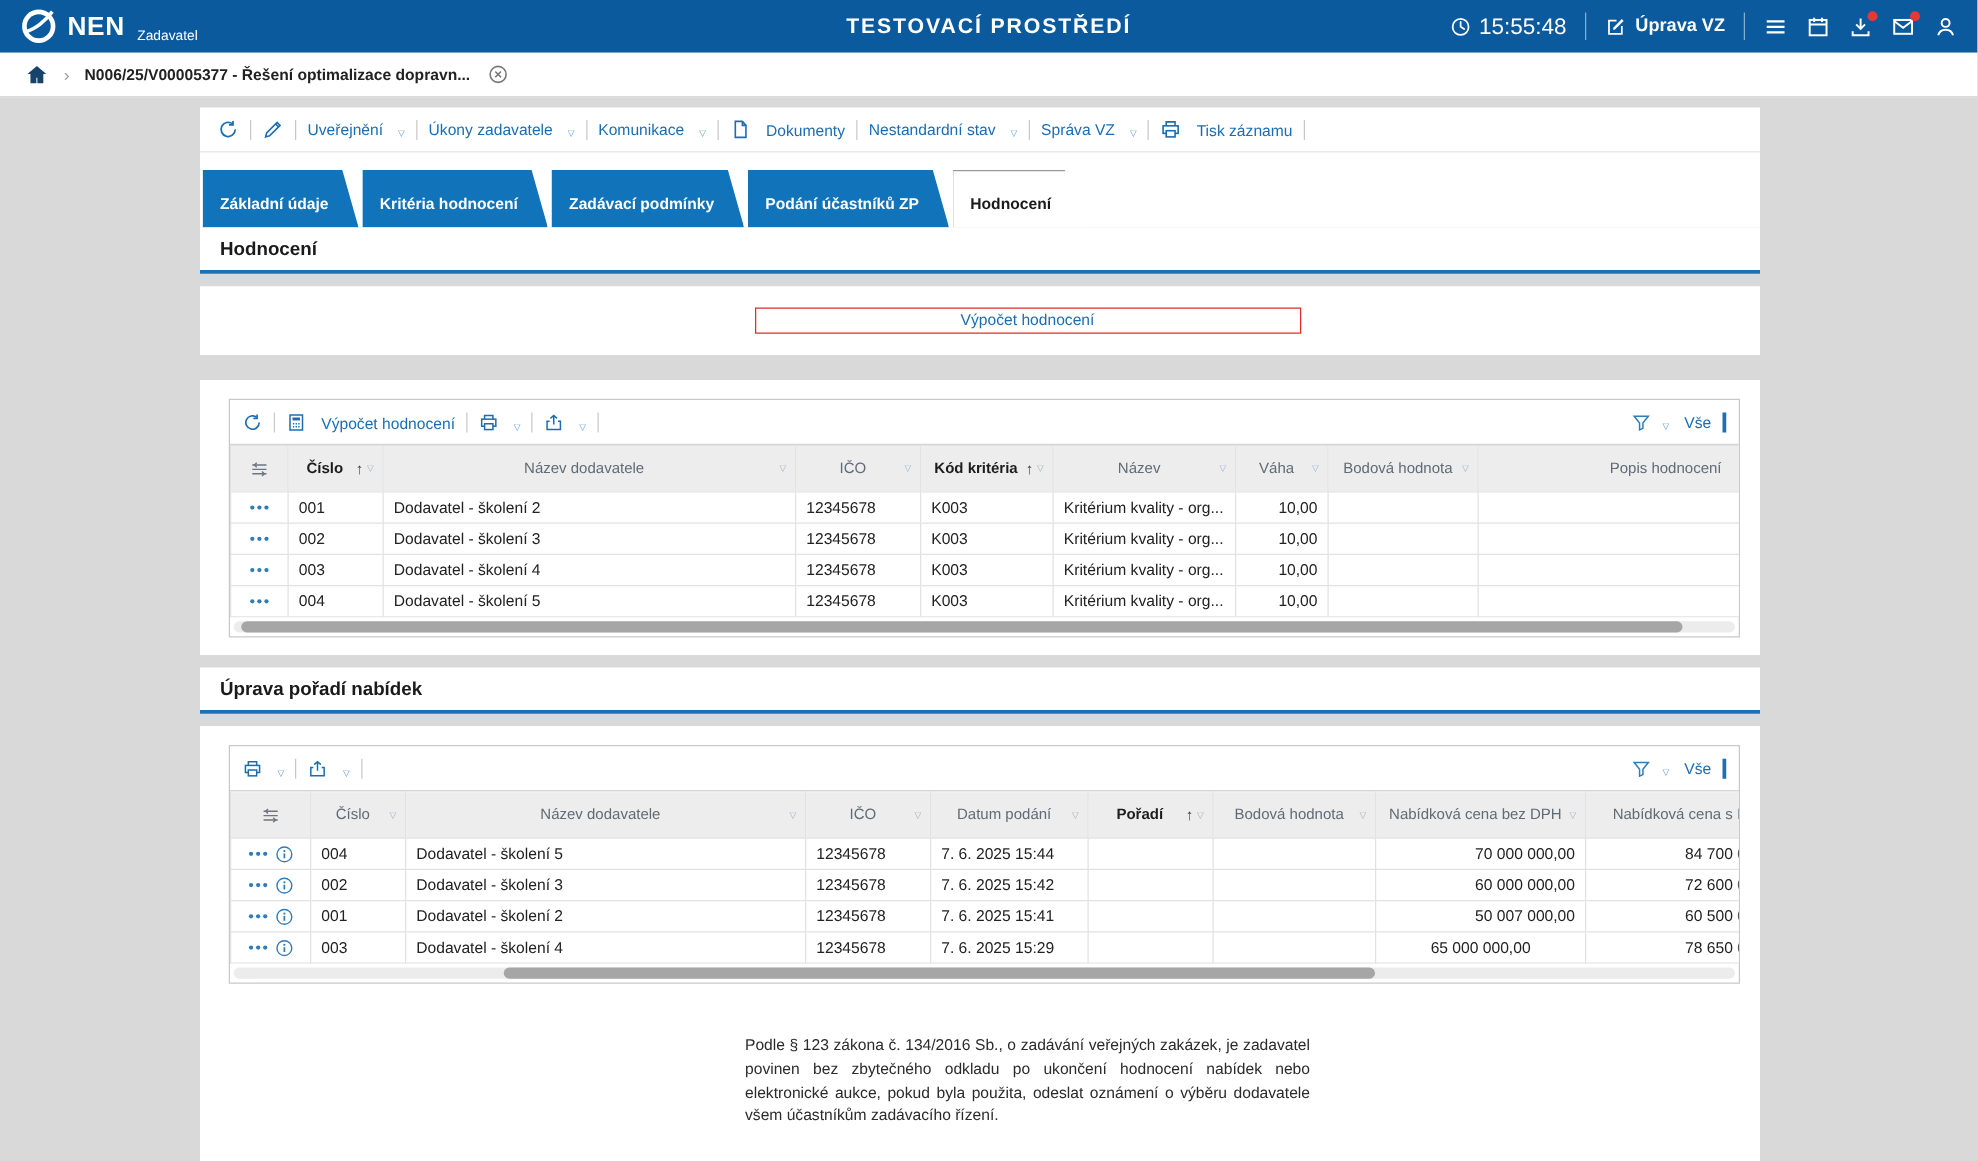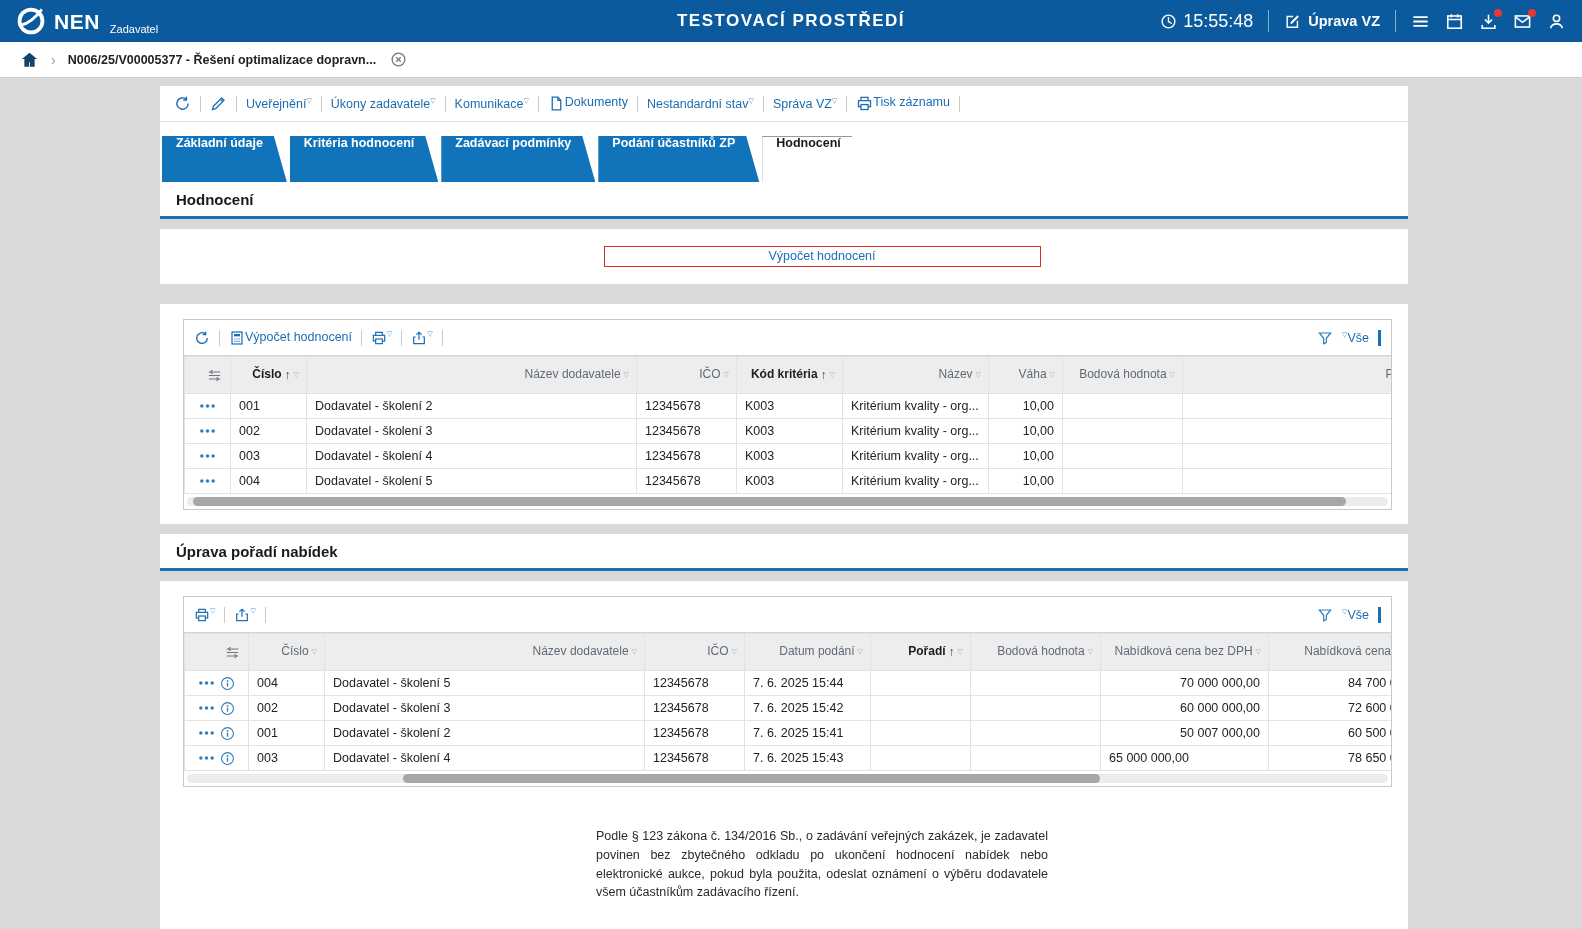--- a/index.html
+++ b/index.html
@@ -32,48 +32,48 @@
 
   
   .content{padding-top:8px}
   .card{width:1248px;margin-left:160px}
   .gap{height:10px}
 
   
   .record-toolbar{display:flex;align-items:center;gap:9px;padding:9px 14px;background:#fff;border-bottom:1px solid #e4e4e4}
   .tb-iconbtn{display:flex;cursor:pointer}
   .tb-icon{width:17px;height:17px;color:#1b6db3}
-  .tb-link{display:flex;align-items:flex-start;gap:0;color:#1b6db3;font-size:12.5px;cursor:pointer;white-space:nowrap}
+  .tb-link{display:flex;align-items:flex-end;gap:12px;color:#1b6db3;font-size:12.5px;cursor:pointer;white-space:nowrap}
   .tri{font-size:7px;color:#5b9bd1;line-height:1}
   .vsep{width:1px;height:16px;background:#c9c9c9}
 
   
   .tabrow{display:flex;padding:14px 0 0 2px;background:#fff}
-  .tab{height:46px;display:flex;align-items:flex-start;padding:0 24px 0 14px;background:#1173b9;color:#fff;font-weight:bold;font-size:12.5px;clip-path:polygon(0 0,calc(100% - 13px) 0,100% 100%,0 100%);margin-right:3px;cursor:pointer;white-space:nowrap}
+  .tab{height:46px;display:flex;align-items:flex-end;padding:0 24px 12px 14px;background:#1173b9;color:#fff;font-weight:bold;font-size:12.5px;clip-path:polygon(0 0,calc(100% - 13px) 0,100% 100%,0 100%);margin-right:3px;cursor:pointer;white-space:nowrap}
   .tab.active{background:#fff;color:#1a1a1a;box-shadow:inset 0 1px 0 #9a9a9a,inset 1px 0 0 #d5d5d5}
 
   
   .section-head{background:#fff;padding:9px 16px 8px;border-bottom:3px solid #1a6fb5}
   .section-head h2{font-size:15px;font-weight:bold;color:#1a1a1a}
   .section-body{background:#fff;padding:17px 0;text-align:center}
   .calc-btn{display:inline-block;transform:translateX(38px);width:437px;height:21px;background:#fff;border:1px solid #d93025;color:#1b6db3;font-size:12.5px;font-family:inherit;cursor:pointer;line-height:19px}
 
   
   .panel{background:#fff;padding:15px 16px 14px 23px}
   .grid-box{border:1px solid #c9c9c9}
   .grid-toolbar{display:flex;align-items:center;gap:9px;padding:0 10px;height:35px;position:relative}
   .gt-icon{width:16px;height:16px;color:#1b6db3}
   .gt-right{margin-left:auto;display:flex;align-items:center;gap:9px}
   .funnel{color:#2e7cb8;cursor:pointer}
   .edge-bar{width:3px;height:16px;background:#1a6fb5}
 
   .grid-scroll{overflow:hidden;border-top:1px solid #d5d5d5}
   table.grid-table{border-collapse:collapse;table-layout:fixed}
   .grid-table th,.grid-table td{border:1px solid #e2e2e2;overflow:hidden;white-space:nowrap}
-  .grid-table thead th{background:#ededed;color:#5f6b76;font-weight:normal;font-size:12px;height:37px;padding:5px 7px;text-align:right;vertical-align:middle;cursor:pointer}
+  .grid-table thead th{background:#ededed;color:#5f6b76;font-weight:normal;font-size:12px;height:37px;padding:5px 7px;text-align:center;vertical-align:middle;cursor:pointer}
   .th-wrap{display:flex;align-items:center;gap:3px}
   .th-label{flex:1;white-space:normal;line-height:1.15}
   .th-label.sorted{font-weight:bold;color:#1d1d1d}
   .sort-arrow{color:#444;font-size:12px}
   .filter-tri{font-size:7px;color:#9ab4c9;cursor:pointer}
   .grid-table tbody td{height:25px;padding:2px 8px;font-size:12.5px;color:#222;background:#fff}
   .menu-cell{text-align:center;padding:2px 4px}
   .menu-flex{display:flex;align-items:center;justify-content:center;gap:5px}
   .ic-dots{width:17px;height:8px;color:#2e7cb8;cursor:pointer}
   .ic-info{width:15px;height:15px;color:#2e7cb8;cursor:pointer}
@@ -685,24 +685,24 @@
                           <use href="#i-dots"></use>
                         </svg>
                         <svg class="ic-info">
                           <use href="#i-info"></use>
                         </svg>
                       </span>
                     </td>
                     <td>003</td>
                     <td>Dodavatel - školení 4</td>
                     <td>12345678</td>
-                    <td>7. 6. 2025 15:43</td>
+                    <td>7. 6. 2025 15:29</td>
                     <td></td>
                     <td style="text-align: right;"></td>
-                    <td style="text-align: left;">65 000 000,00</td>
+                    <td style="text-align: center;">65 000 000,00</td>
                     <td style="text-align: right;">78 650 000,00</td>
                   </tr>
                 </tbody>
               </table>
             </div>
           <div class="hscroll">
             <div class="hthumb" style="left:18%;width:58%"></div>
           </div>
         </div>
       </div>

